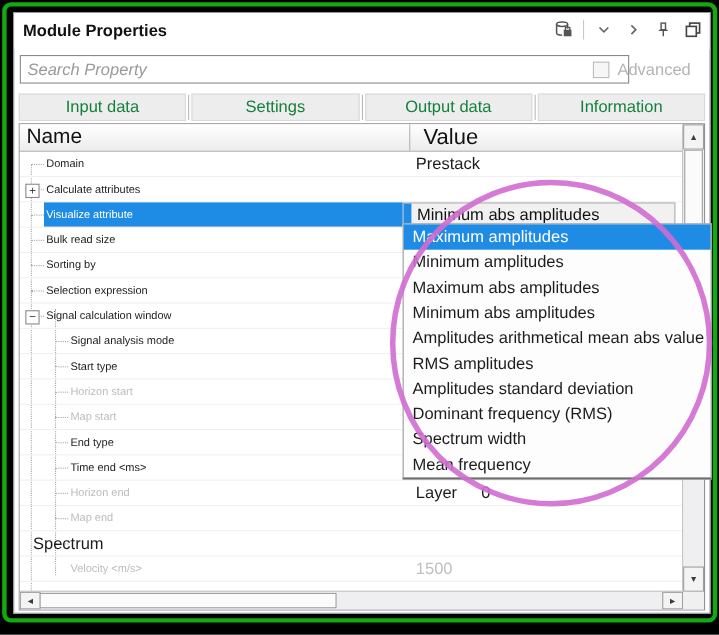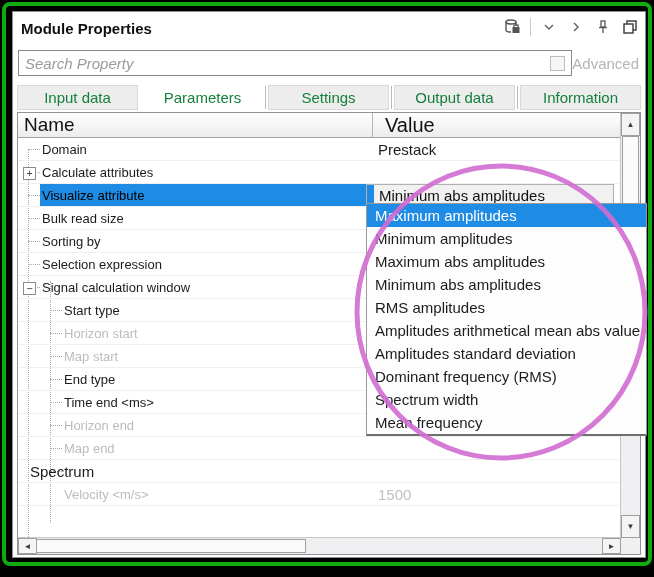--- a/index.html
+++ b/index.html
@@ -15,21 +15,21 @@
   .titlebar{position:absolute;left:0;top:0;right:0;height:33px;background:#fff;}
   .title{position:absolute;left:8px;top:8px;font-size:15px;font-weight:bold;color:#111;}
   .tb-icons{position:absolute;right:6px;top:6px;display:flex;align-items:center;gap:9px;}
   .tb-sep{width:1px;height:18px;background:#c8c8c8;}
   .tb-icon{width:18px;height:18px;display:flex;align-items:center;justify-content:center;}
   
   .search-row{position:absolute;left:0;top:37px;right:0;height:30px;}
   .search-input{position:absolute;left:5px;top:1px;width:540px;height:24px;border:1px solid #8a8a8a;
     font-family:"Liberation Sans",sans-serif;font-size:15px;padding:0 6px;color:#333;background:#fff;}
   .search-input::placeholder{font-style:italic;color:#9a9a9a;}
-  .advanced{position:absolute;right:6px;top:6px;display:flex;align-items:center;gap:7px;}
+  .advanced{position:absolute;right:17px;top:6px;display:flex;align-items:center;gap:7px;}
   .adv-box{width:13px;height:13px;border:1px solid #bdbdbd;background:#f6f6f6;}
   .adv-label{font-size:15px;color:#b4b4b4;}
   
   .tabbar{position:absolute;left:2px;top:72px;right:2px;height:27px;display:flex;align-items:stretch;}
   .tab{flex:1 1 0;display:flex;align-items:center;justify-content:center;font-size:15px;color:#15803d;
     background:#ededed;border:1px solid #d9d9d9;margin:1px 2px;cursor:default;}
   .tab.active{background:#fff;border-color:transparent;}
   .tab-sep{width:1px;background:#b9b9b9;margin:2px 0;}
   
   .gridbox{position:absolute;left:4px;top:100px;right:4px;bottom:2px;border:1px solid #8f9398;background:#fff;}
@@ -45,24 +45,24 @@
   .row.lvl1 .hdash{left:32px;}
   .vline{position:absolute;width:0;border-left:1px dotted #a8a8a8;z-index:0;}
   .vline.root{left:10px;top:11px;height:396px;}
   .vline.child{left:32px;top:143px;height:242px;}
   .expander{position:absolute;left:5px;top:6px;width:11px;height:11px;background:#fff;border:1px solid #8a8a8a;
     display:none;align-items:center;justify-content:center;z-index:2;cursor:default;}
   .row.has-exp .expander{display:flex;}
   .exp-glyph{font-size:10px;line-height:9px;color:#444;font-family:"DejaVu Sans Mono",monospace;}
   .name-cell{width:348px;position:relative;z-index:1;}
   .name-text{margin-left:22px;height:22px;display:flex;align-items:center;padding-left:2px;
-    font-size:13px;color:#1c1c1c;white-space:nowrap;}
+    font-size:10px;color:#1c1c1c;white-space:nowrap;}
   .row.lvl1 .name-text{padding-left:24px;}
   .row.disabled .name-text{color:#bcbcbc;}
-  .row.sel .name-text{background:var(--selection,#1e8be4);color:#000000;}
+  .row.sel .name-text{background:var(--selection,#1e8be4);color:#ffffff;}
   .value-cell{flex:1;display:flex;align-items:center;padding-left:12px;font-size:15px;color:#1c1c1c;
     white-space:nowrap;position:relative;}
   .value2{margin-left:22px;}
   .row .value-text.vdis{color:#c0c0c0;}
   .combo{position:absolute;left:0px;top:0px;width:246px;height:21px;background:#f1f1f1;
     border:1px solid #b0b0b0;display:none;align-items:center;}
   .row.has-combo .combo{display:flex;}
   .combo-sliver{width:7px;height:100%;background:var(--selection,#1e8be4);}
   .combo-text{padding-left:5px;font-size:15px;color:#111;}
   
@@ -140,23 +140,20 @@
     <div class="advanced">
       <span class="adv-box"></span>
       <span class="adv-label">Advanced</span>
     </div>
   </div>
 
   <div class="tabbar" id="tabbar">
       <div class="tab">
         <span class="tab-label">Input data</span>
       </div>
-      <div class="tab active">
-        <span class="tab-label">Parameters</span>
-      </div>
       <div class="tab-sep"></div>
       <div class="tab">
         <span class="tab-label">Settings</span>
       </div>
       <div class="tab-sep"></div>
       <div class="tab">
         <span class="tab-label">Output data</span>
       </div>
       <div class="tab-sep"></div>
       <div class="tab">
@@ -250,20 +247,32 @@
 
     </div>
   </div>
         <div class="row lvl0 has-exp">
     <div class="hdash"></div>
     <div class="expander">
             <span class="exp-glyph">−</span>
           </div>
     <div class="name-cell">
       <div class="name-text">Signal calculation window</div>
+    </div>
+    <div class="value-cell">
+      <span class="value-text"></span>
+      <span class="value2"></span>
+
+    </div>
+  </div>
+        <div class="row lvl1">
+    <div class="hdash"></div>
+
+    <div class="name-cell">
+      <div class="name-text">Signal analysis mode</div>
     </div>
     <div class="value-cell">
       <span class="value-text"></span>
       <span class="value2"></span>
 
     </div>
   </div>
         <div class="row lvl1">
     <div class="hdash"></div>
 
@@ -381,22 +390,22 @@
       <div class="hs-btn hs-right">►</div>
     </div>
     <div class="scroll-corner"></div>
   </div>
 
   <div class="dropdown" id="dropdown">
       <div class="dd-item sel">Maximum amplitudes</div>
       <div class="dd-item">Minimum amplitudes</div>
       <div class="dd-item">Maximum abs amplitudes</div>
       <div class="dd-item">Minimum abs amplitudes</div>
+      <div class="dd-item">Amplitudes arithmetical mean abs value</div>
       <div class="dd-item">RMS amplitudes</div>
-      <div class="dd-item">Amplitudes arithmetical mean abs value</div>
       <div class="dd-item">Amplitudes standard deviation</div>
       <div class="dd-item">Dominant frequency (RMS)</div>
       <div class="dd-item">Spectrum width</div>
       <div class="dd-item">Mean frequency</div>
     </div>
 </div>
 
 <svg class="annotation" viewBox="0 0 654 577">
   <ellipse cx="501" cy="312" rx="144" ry="146" fill="none" stroke="#d06bd0" stroke-width="5" opacity="0.9"></ellipse>
 </svg>

